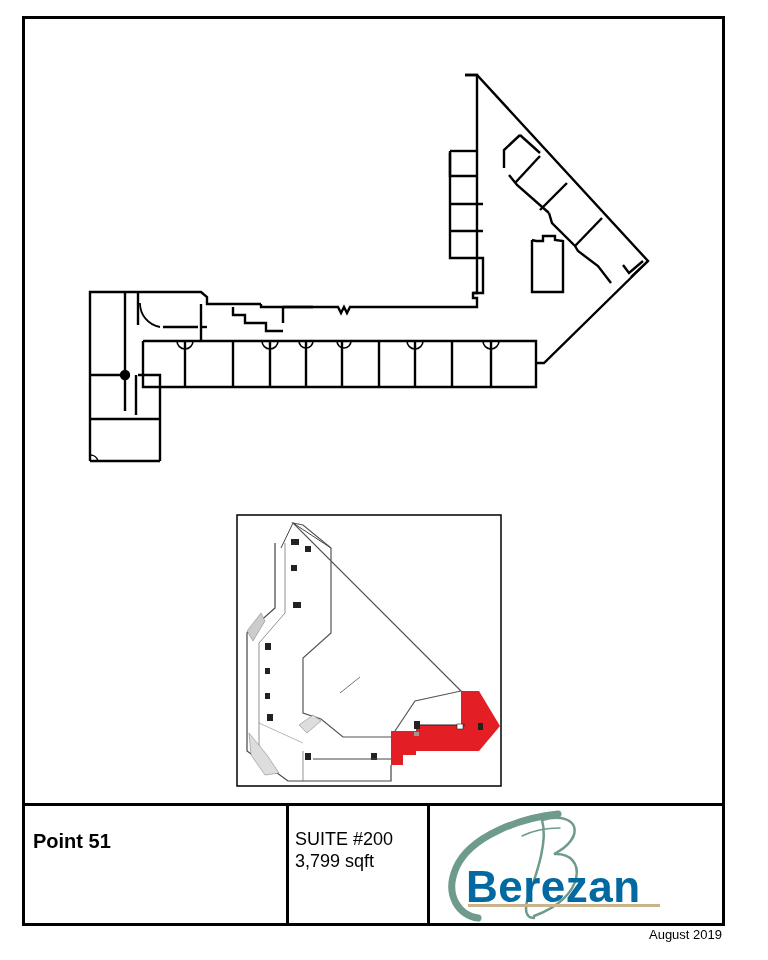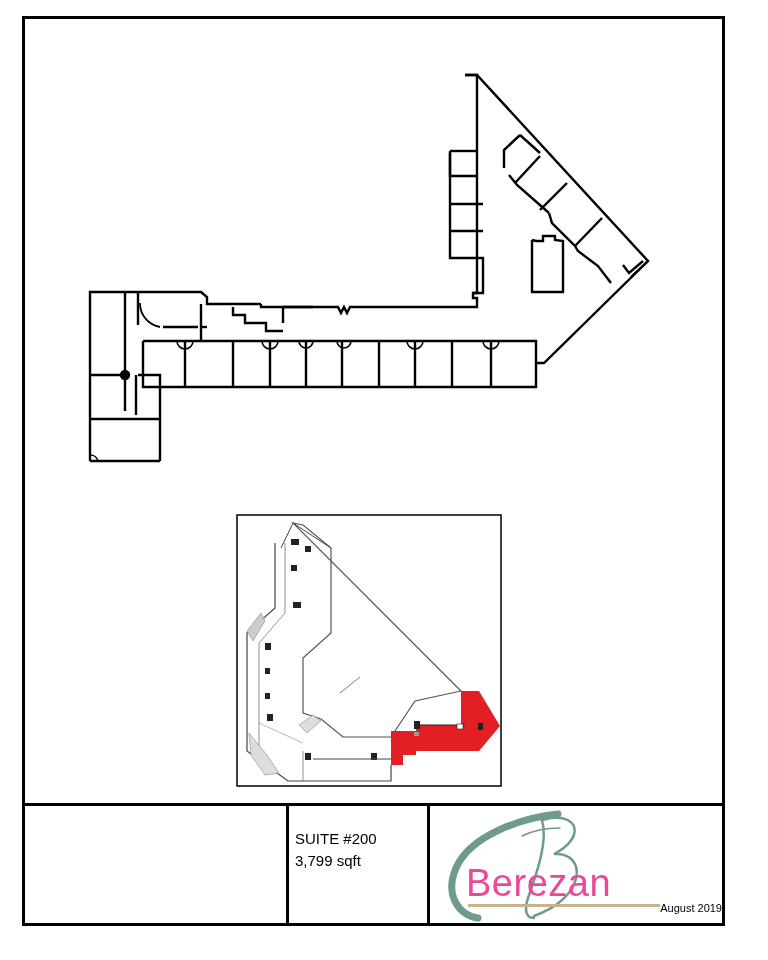--- a/index.html
+++ b/index.html
@@ -6,24 +6,24 @@
   body { width:768px; height:960px; position:relative; overflow:hidden; font-family:"Liberation Sans", sans-serif; }
   .frame { position:absolute; left:22px; top:16px; width:697px; height:904px; border:3px solid #000; box-sizing:content-box; }
   .plan-area { position:absolute; left:0; top:0; width:697px; height:784px; }
   .plan-area svg { position:absolute; left:0; top:0; }
   .footer { position:absolute; left:0; top:784px; width:697px; height:120px; border-top:3px solid #000; box-sizing:border-box; display:flex; }
   .cell { height:100%; box-sizing:border-box; position:relative; }
   .cell-address { width:264px; border-right:3px solid #000; padding:22px 0 0 8px; }
   .cell-suite { width:141px; border-right:3px solid #000; padding:22px 0 0 6px; }
   .cell-logo { flex:1; position:relative; }
   .addr-line { font-weight:bold; font-size:20px; line-height:26px; color:#000; white-space:nowrap; }
-  .suite-line { font-size:15px; line-height:22px; color:#000; white-space:nowrap; }
-  .date { position:absolute; right:46px; top:902px; font-size:11px; color:#000; }
+  .suite-line { font-size:18px; line-height:22px; color:#000; white-space:nowrap; }
+  .date { position:absolute; right:46px; top:927px; font-size:13px; color:#000; }
   .logo-svg { position:absolute; left:0; top:0; }
-  .logo-word { position:absolute; left:36px; top:56px; font-size:38px; font-weight:normal; color:#ec4899; letter-spacing:0.5px; }
+  .logo-word { position:absolute; left:36px; top:56px; font-size:44px; font-weight:bold; color:#0369a1; letter-spacing:0.5px; }
   .logo-underline { position:absolute; left:38px; top:98px; width:192px; height:3px; background:#c8b48a; }
 </style>
 </head>
 <body>
 
 <div class="frame">
   <div class="plan-area">
     <svg width="697" height="784" viewBox="0 0 697 784">
       <g fill="none" stroke="#000" stroke-width="2.4" stroke-linejoin="miter" transform="translate(-22,-16)">
 
@@ -120,20 +120,21 @@
         <rect x="411" y="718" width="6" height="8" fill="#222"></rect>
         <rect x="475" y="720" width="5" height="7" fill="#222"></rect>
         <rect x="454" y="721" width="6" height="5" fill="#fff" stroke="#222" stroke-width="0.6"></rect>
         <rect x="411" y="729" width="5" height="4" fill="#999"></rect>
       </g>
     </svg>
   </div>
 
   <div class="footer">
     <div class="cell cell-address">
+      <div class="addr-line">Point 51</div>
     </div>
     <div class="cell cell-suite">
       <div class="suite-line">SUITE #200</div>
       <div class="suite-line">3,799 sqft</div>
     </div>
     <div class="cell cell-logo">
       <svg class="logo-svg" width="289" height="117" viewBox="0 0 289 117">
         <g fill="none" stroke="#6f9b8a" stroke-linecap="round">
           <path d="M128 8 C 90 12, 40 30, 26 62 C 14 90, 30 110, 48 112" stroke-width="7"></path>
           <path d="M112 14 C 118 34, 108 64, 98 92 C 94 104, 96 112, 104 112" stroke-width="2.5"></path>

